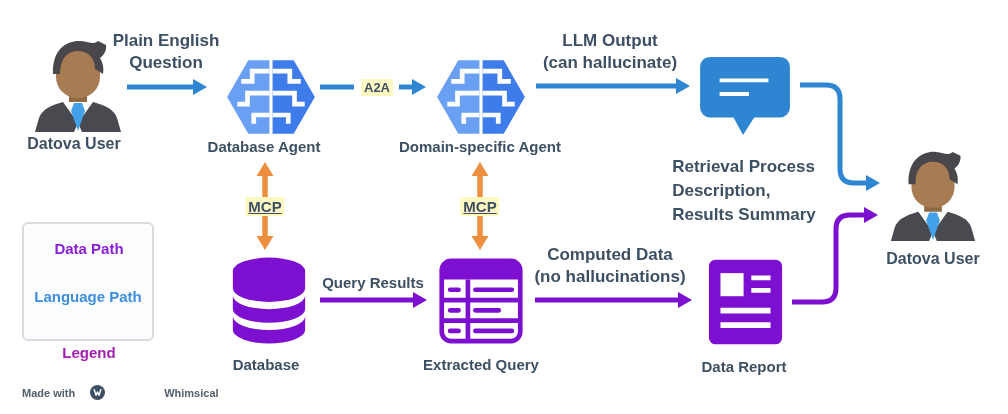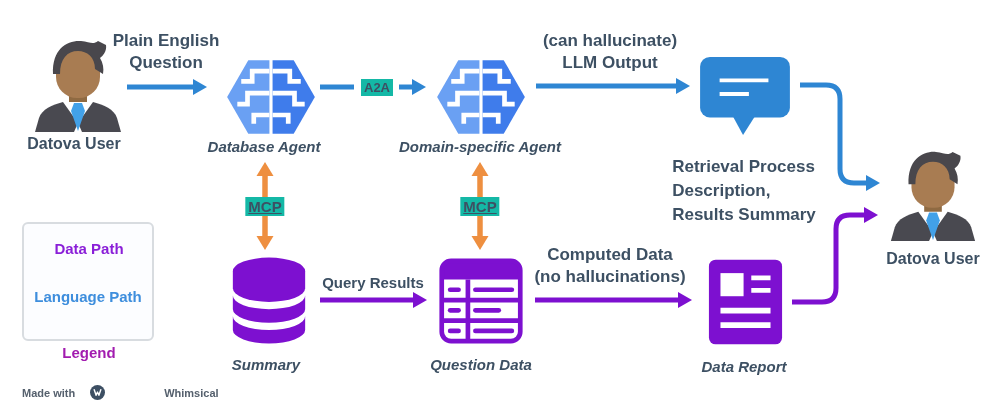--- a/index.html
+++ b/index.html
@@ -23,25 +23,25 @@
   .tie{fill:var(--tie,#42a1e8);} .wfill{fill:#fff;}
   .bl{fill:var(--brainLight,#6aa0f3);} .bd{fill:var(--brainDark,#3f7ceb);}
   .cutw{stroke:#fff;fill:none;}
   .pfill{fill:var(--purple,#7d10d0);}
   .pstroke{stroke:var(--purple,#7d10d0);fill:none;stroke-width:5;}
   .bfill{fill:var(--blue,#2e86d3);}
 
   
   .lbl{position:absolute;transform:translateX(-50%);white-space:nowrap;
        color:var(--navy,#3d5063);}
-  .node-lbl{font-size:15px;font-weight:600;font-style:italic;}
+  .node-lbl{font-size:15px;font-weight:600;}
   .user-lbl{font-size:16px;font-weight:600;}
   .edge-lbl{font-size:17px;font-weight:700;text-align:center;line-height:22px;}
   .big-lbl{font-size:17px;font-weight:700;text-align:left;line-height:24px;}
-  .tag-lbl{background:#14b8a6;padding:1px 3px;font-weight:700;}
+  .tag-lbl{background:#fef9c3;padding:1px 3px;font-weight:700;}
   .a2a{font-size:13px;top:79px;left:377px;}
   .mcp{font-size:15px;text-decoration:underline;}
 
   
   .legend-box{position:absolute;left:22px;top:222px;width:132px;height:119px;
       background:var(--legendBg,#fcfdff);border:2px solid var(--legendBorder,#d8dce0);
       border-radius:6px;box-sizing:border-box;}
   .legend-item{font-size:15px;font-weight:600;}
   .legend-title{font-size:15px;font-weight:600;color:#a21caf;}
 
@@ -200,31 +200,31 @@
   <div class="abs" style="left:707px;top:257px;width:77px;height:90px">
       <svg viewBox="0 0 80 92">
         <use href="#sym-report"></use>
       </svg>
     </div>
 
   <div class="lbl user-lbl" style="left:74px;top:135px">Datova User</div>
   <div class="lbl node-lbl" style="left:264px;top:138px">Database Agent</div>
   <div class="lbl node-lbl" style="left:480px;top:138px">Domain-specific Agent</div>
   <div class="lbl user-lbl" style="left:933px;top:250px">Datova User</div>
-  <div class="lbl node-lbl" style="left:266px;top:356px">Summary</div>
-  <div class="lbl node-lbl" style="left:481px;top:356px">Question Data</div>
+  <div class="lbl node-lbl" style="left:266px;top:356px">Database</div>
+  <div class="lbl node-lbl" style="left:481px;top:356px">Extracted Query</div>
   <div class="lbl node-lbl" style="left:744px;top:358px">Data Report</div>
 
   <div class="lbl edge-lbl" style="left:166px;top:30px">
     <div>Plain English</div>
     <div>Question</div>
   </div>
   <div class="lbl edge-lbl" style="left:610px;top:30px">
+    <div>LLM Output</div>
     <div>(can hallucinate)</div>
-    <div>LLM Output</div>
   </div>
   <div class="lbl tag-lbl a2a">A2A</div>
   <div class="lbl tag-lbl mcp" style="left:265px;top:197px">MCP</div>
   <div class="lbl tag-lbl mcp" style="left:480px;top:197px">MCP</div>
   <div class="lbl edge-lbl" style="left:373px;top:272px;font-size:15px">Query Results</div>
   <div class="lbl edge-lbl" style="left:610px;top:244px">
     <div>Computed Data</div>
     <div>(no hallucinations)</div>
   </div>
   <div class="lbl big-lbl" style="left:744px;top:155px">

